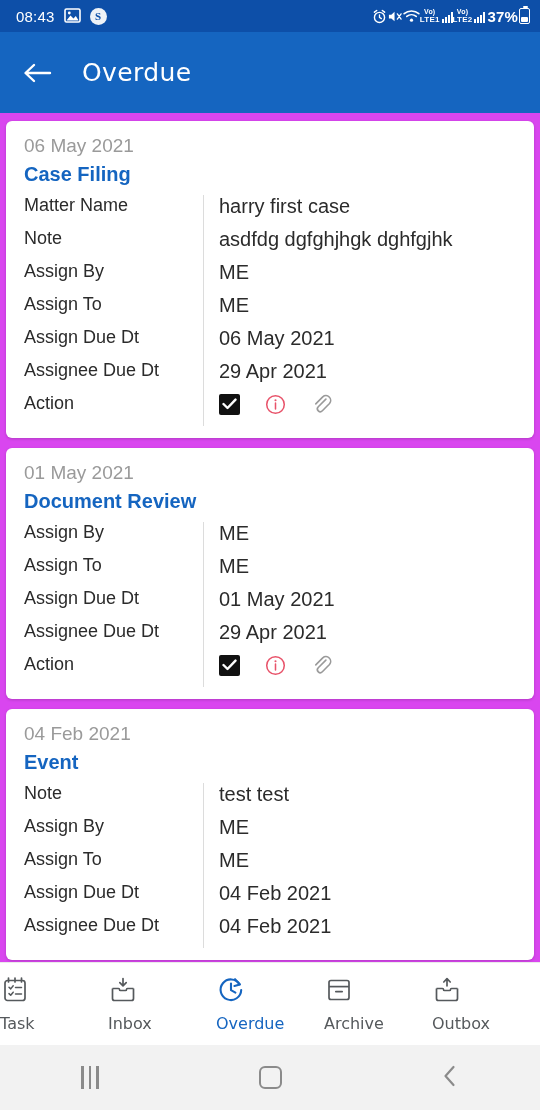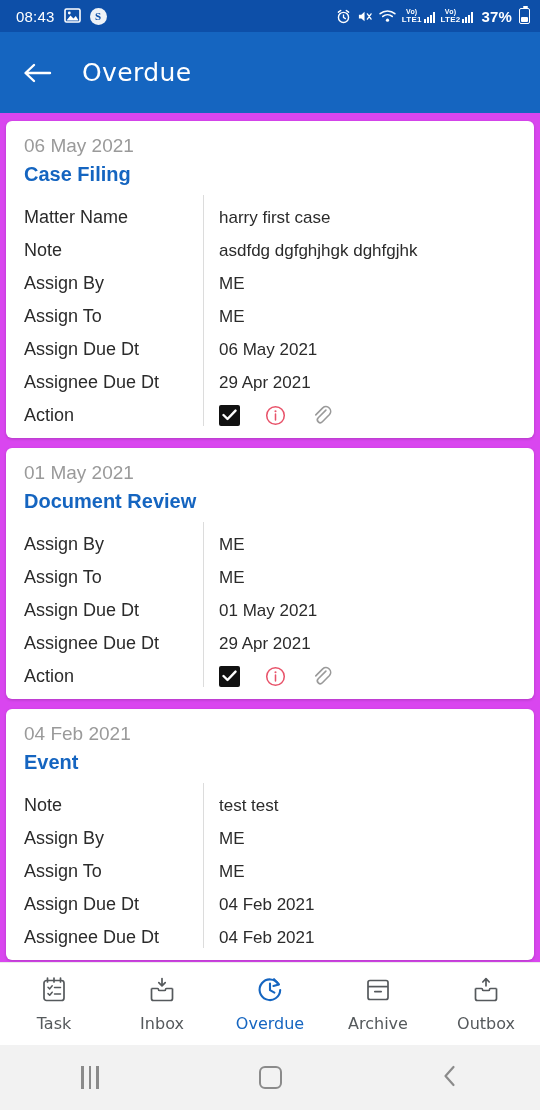--- a/index.html
+++ b/index.html
@@ -11,21 +11,21 @@
     position:relative;
   }
 
   
   .statusbar{
     height:32px; background:#0d4fa8; color:#fff;
     display:flex; align-items:center; padding:0 10px 0 16px;
     font-size:15px; letter-spacing:.2px;
   }
   .sb-left{ display:flex; align-items:flex-start; gap:9px; }
-  .sb-right{ margin-left:auto; display:flex; align-items:center; gap:6px; }
+  .sb-right{ margin-left:auto; display:flex; align-items:center; }
   .sb-time{ font-size:15px; font-weight:400; }
   .sb-ico{ display:inline-flex; align-items:center; }
   .skype-badge{
     width:17px;height:17px;border-radius:50%;background:#eef2f7;color:#0d4fa8;
     font-size:11px;font-weight:700;display:flex;align-items:center;justify-content:center;
     font-family:"Liberation Serif", serif;
   }
   .volte{ display:flex; align-items:flex-end; gap:2px; }
   .volte-txt{ display:flex; flex-direction:column; align-items:center; line-height:.95; }
   .volte-txt b{ font-size:7px; font-weight:700; }
@@ -73,43 +73,43 @@
   }
   .card-title{
     color:#1565c0; font-size:20px; font-weight:700; padding:0 18px;
     margin-bottom:9px; cursor:pointer;
   }
   .rows{ position:relative; }
   .rows:before{
     content:""; position:absolute; left:197px; top:0; bottom:0;
     width:1px; background:#dcdcdc;
   }
-  .row{ display:flex; align-items:flex-end; min-height:33px; }
+  .row{ display:flex; align-items:flex-start; min-height:33px; }
   .row-label{
     width:197px; padding-left:18px; font-size:18px; color:#2b2b2b;
   }
   .row-value{
-    padding-left:16px; font-size:17px; color:#2b2b2b; flex:1;
+    padding-left:16px; font-size:20px; color:#2b2b2b; flex:1;
   }
   .actions{ display:flex; align-items:center; gap:25px; padding-left:16px; }
   .chk{
     width:21px;height:21px;background:#111;border-radius:2px;
     display:flex;align-items:center;justify-content:center;cursor:pointer;
   }
   .info-ico{ cursor:pointer; display:flex; }
   .clip-ico{ cursor:pointer; display:flex; }
 
   
   .tabbar{
     position:absolute; left:0; right:0; bottom:65px; height:83px;
     background:#fff; display:flex; align-items:center;
     border-top:1px solid #eaeaea;
   }
   .tab{
-    flex:1; display:flex; flex-direction:column; align-items:center;
+    flex:1; display:flex; flex-direction:column; 
     justify-content:center; gap:5px; cursor:pointer;
   }
   .tab-label{
     font-size:16px; color:#55595c; font-family:"DejaVu Sans", sans-serif;
   }
   .tab.active .tab-label{ color:#1565c0; }
 
   
   .navbar{
     position:absolute; left:0; right:0; bottom:0; height:65px;

